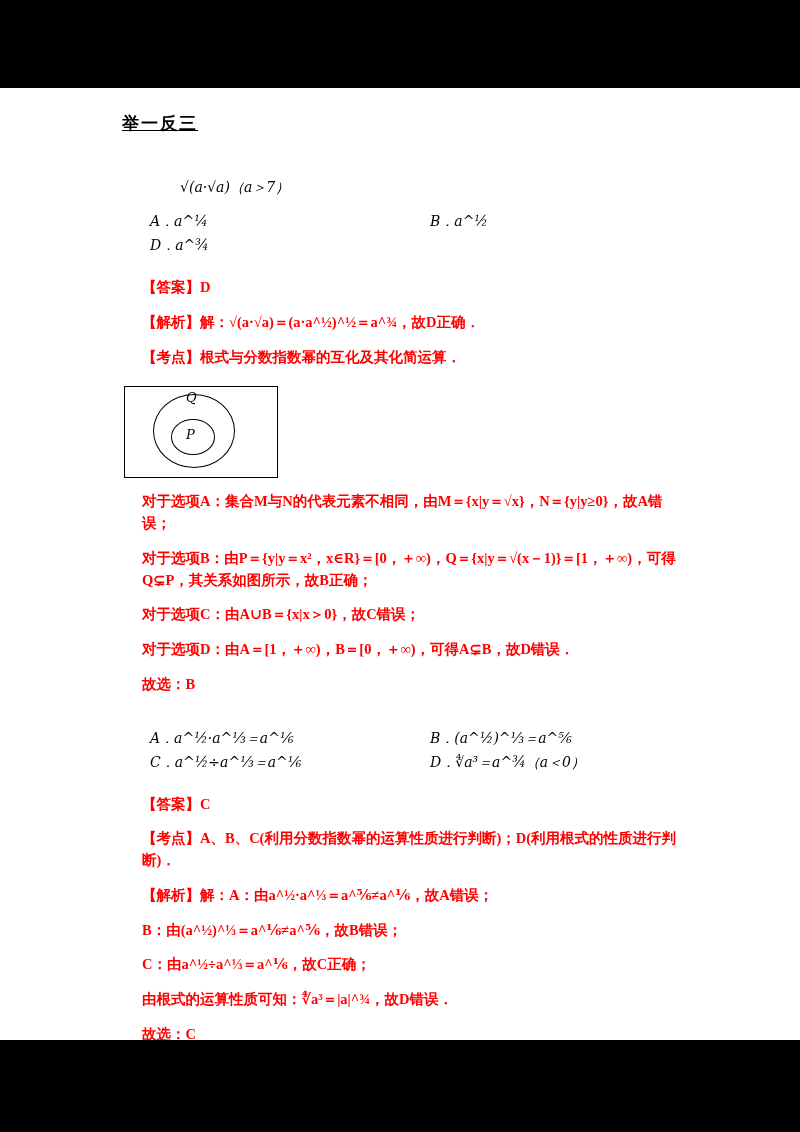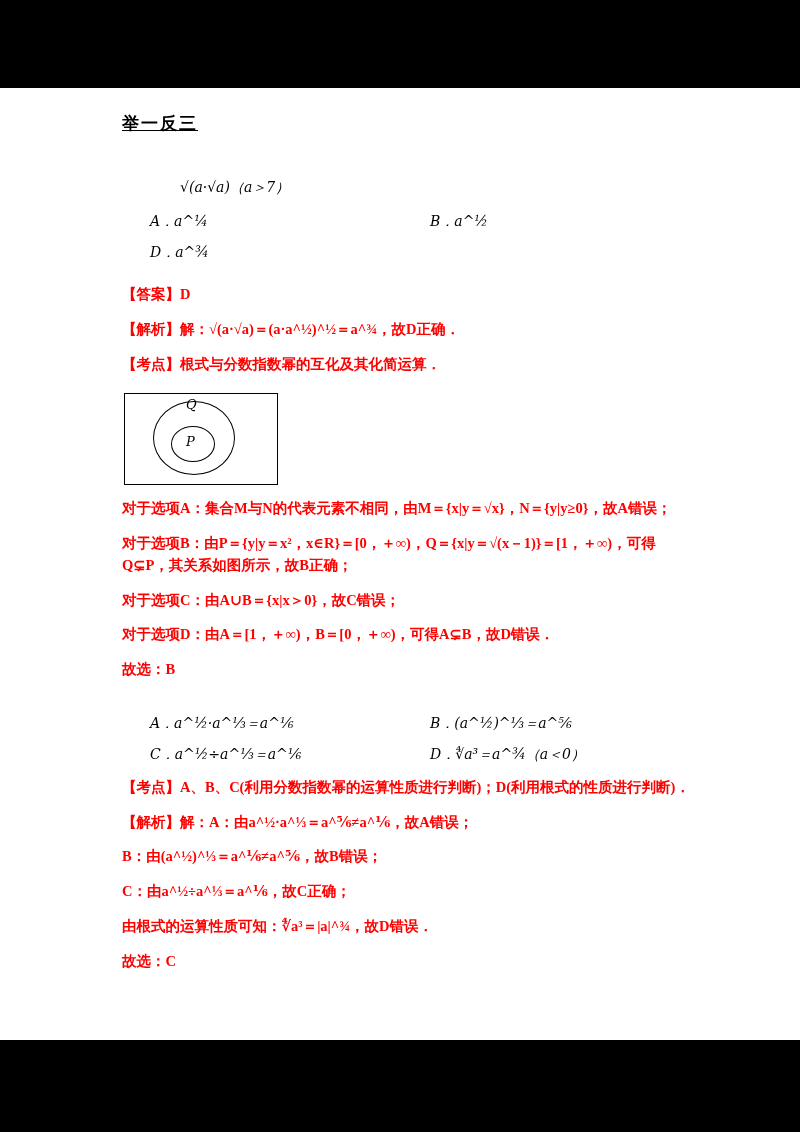--- a/index.html
+++ b/index.html
@@ -29,33 +29,34 @@
   }
   .expr{
     margin:44px 0 0 58px;
     font-size:14px;
     font-style:italic;
     font-family:"DejaVu Serif","Liberation Serif",serif;
   }
   .opt-grid{
     display:grid;
     grid-template-columns:280px auto;
-    row-gap:13px;
+    row-gap:6px;
     margin:16px 0 0 28px;
     font-size:14px;
     font-style:italic;
     font-family:"DejaVu Serif","Liberation Serif",serif;
   }
   .red{
     color:#ff0000;
     font-weight:bold;
     font-size:14.5px;
     line-height:1.5;
     margin-top:13px;
     font-family:"Liberation Serif","DejaVu Serif",serif;
+    margin-left:20px;
   }
   .mt-lg{margin-top:22px;}
   .venn{
     position:relative;
     width:152px;
     height:90px;
     border:1.5px solid #000;
     margin:18px 0 4px 2px;
     background:#fff;
   }
@@ -116,20 +117,21 @@
   <div class="red">对于选项D：由A＝[1，＋∞)，B＝[0，＋∞)，可得A⊊B，故D错误．</div>
   <div class="red">故选：B</div>
 
   <div class="opt-grid opt-grid-2">
     <div>A．a^½·a^⅓＝a^⅙</div>
     <div>B．(a^½)^⅓＝a^⅚</div>
     <div>C．a^½÷a^⅓＝a^⅙</div>
     <div>D．∜a³＝a^¾（a＜0）</div>
   </div>
 
+  <div class="red mt-lg">【答案】C</div>
   <div class="red">【考点】A、B、C(利用分数指数幂的运算性质进行判断)；D(利用根式的性质进行判断)．</div>
   <div class="red">【解析】解：A：由a^½·a^⅓＝a^⅚≠a^⅙，故A错误；</div>
   <div class="red">B：由(a^½)^⅓＝a^⅙≠a^⅚，故B错误；</div>
   <div class="red">C：由a^½÷a^⅓＝a^⅙，故C正确；</div>
   <div class="red">由根式的运算性质可知：∜a³＝|a|^¾，故D错误．</div>
   <div class="red">故选：C</div>
 
   
 
 </div>

